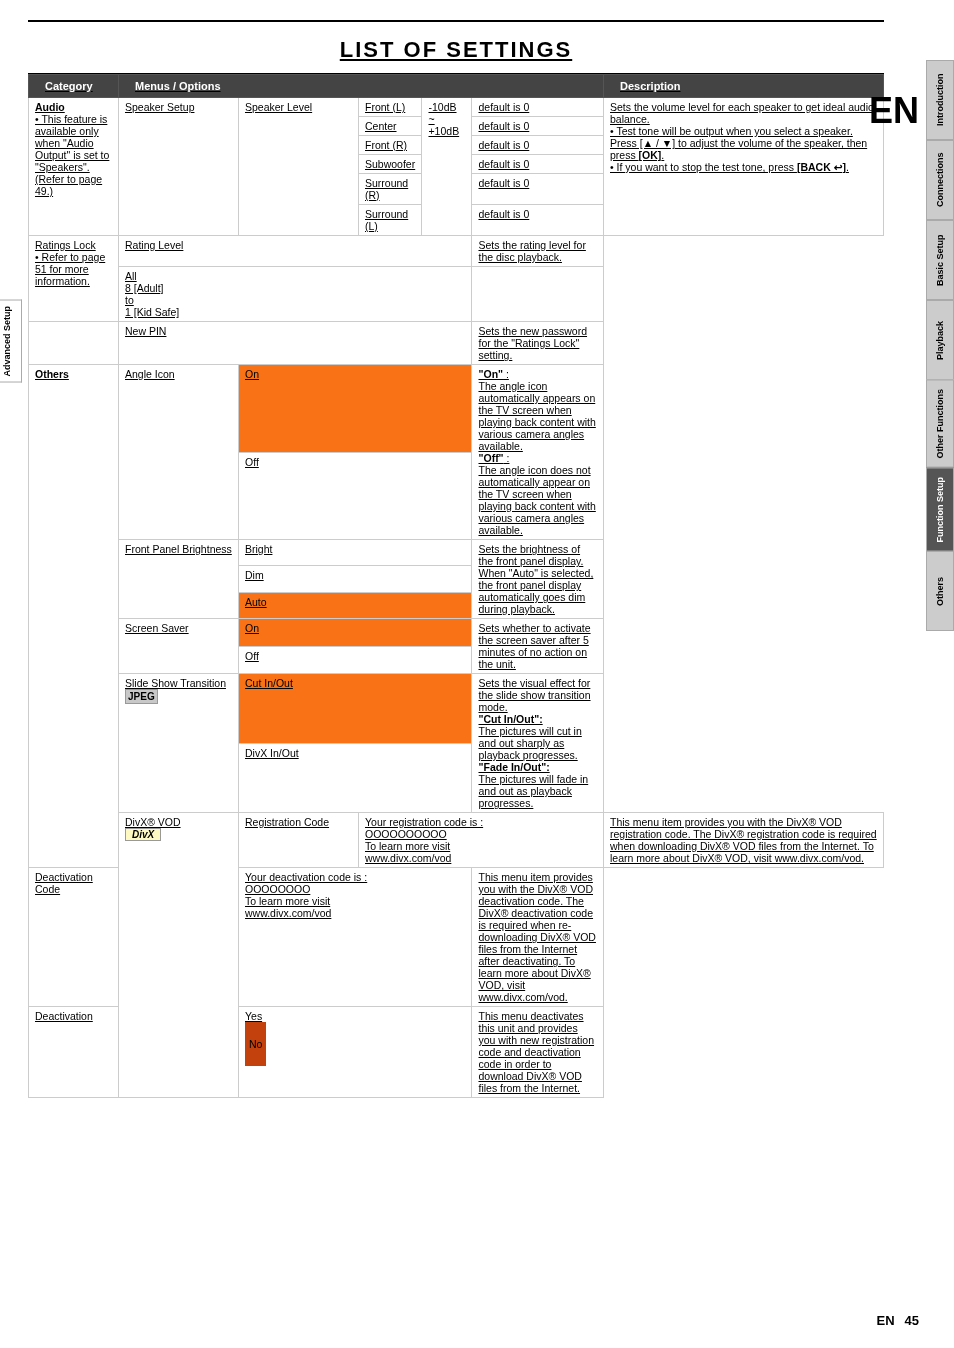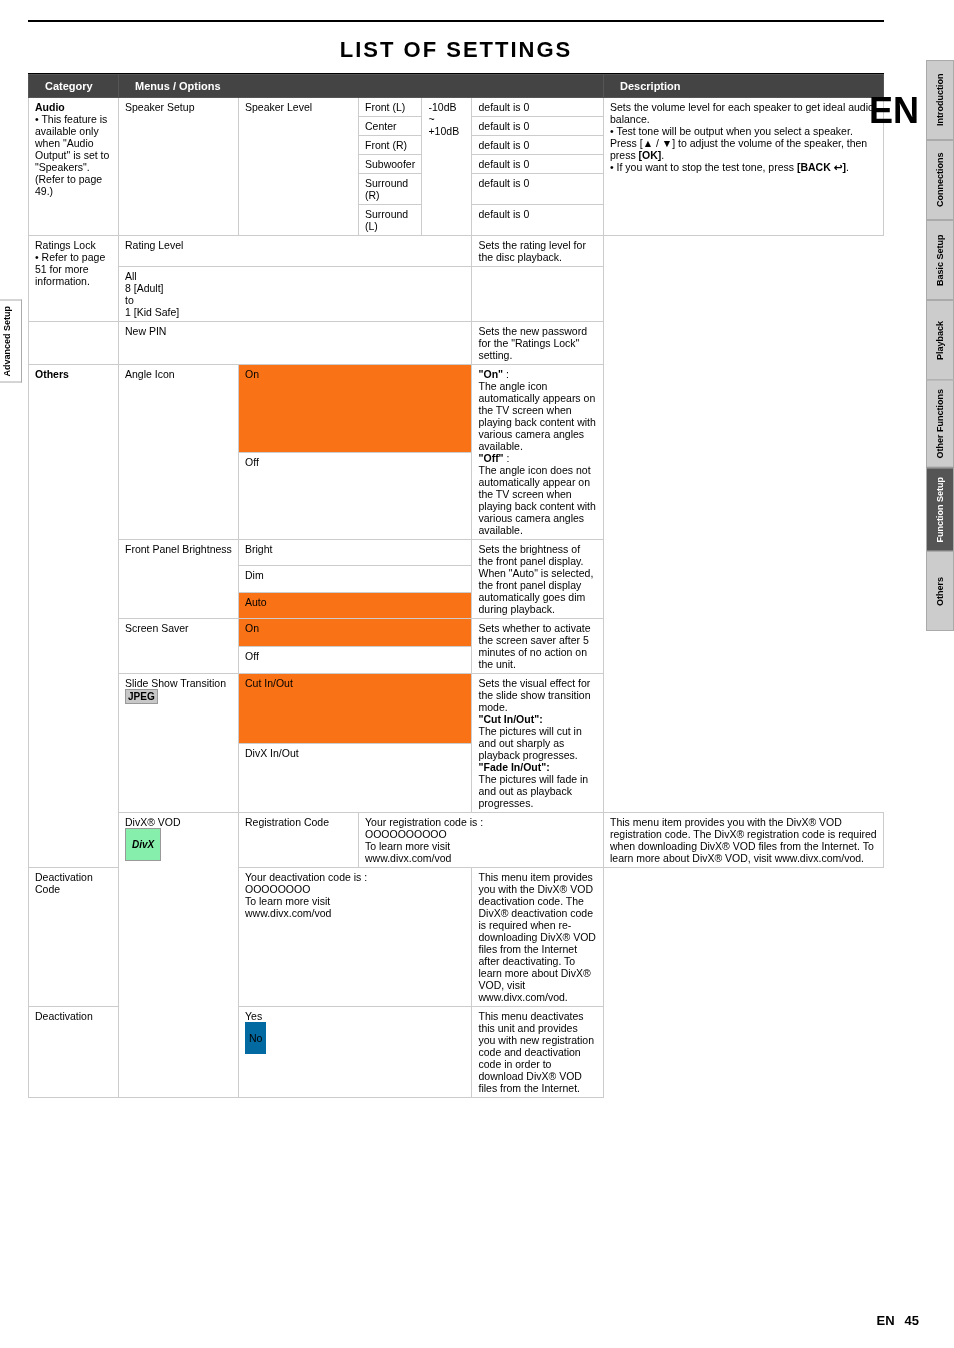--- a/index.html
+++ b/index.html
@@ -88,20 +88,21 @@
       align-items: center;
       gap: 10px;
       font-size: 13px;
       font-weight: bold;
     }
 
     
     .main-content {
       margin: 10px 35px 40px 28px;
       padding-right: 35px;
+      text-decoration: underline;
     }
 
     .page-title {
       text-align: center;
       font-size: 22px;
       font-weight: bold;
       padding: 15px 0 10px 0;
       letter-spacing: 2px;
       border-top: 2px solid #000;
       border-bottom: 1px solid #000;
@@ -130,38 +131,38 @@
       vertical-align: top;
     }
 
     .col-category { width: 90px; }
     .col-menus { width: 120px; }
     .col-options { width: 120px; }
     .col-range { width: 50px; }
     .col-desc { width: 280px; }
 
     .highlight-cell {
-      background: #0369a1;
+      background: #c2410c;
       display: inline-block;
-      padding: 10px 4px;
+      padding: 16px 4px;
     }
 
     .badge-jpeg {
       background: #c8c8c8;
       border: 1px solid #999;
       padding: 1px 2px;
       font-size: 10px;
       font-weight: bold;
       display: inline-block;
     }
 
     .badge-divx {
-      background: #86efac;
+      background: #fef9c3;
       border: 1px solid #999;
-      padding: 10px 6px;
+      padding: 0 6px;
       font-size: 10px;
       font-weight: bold;
       display: inline-block;
       font-style: italic;
     }
 
     td.grey-bg {
       background: #f97316;
     }
   </style>

